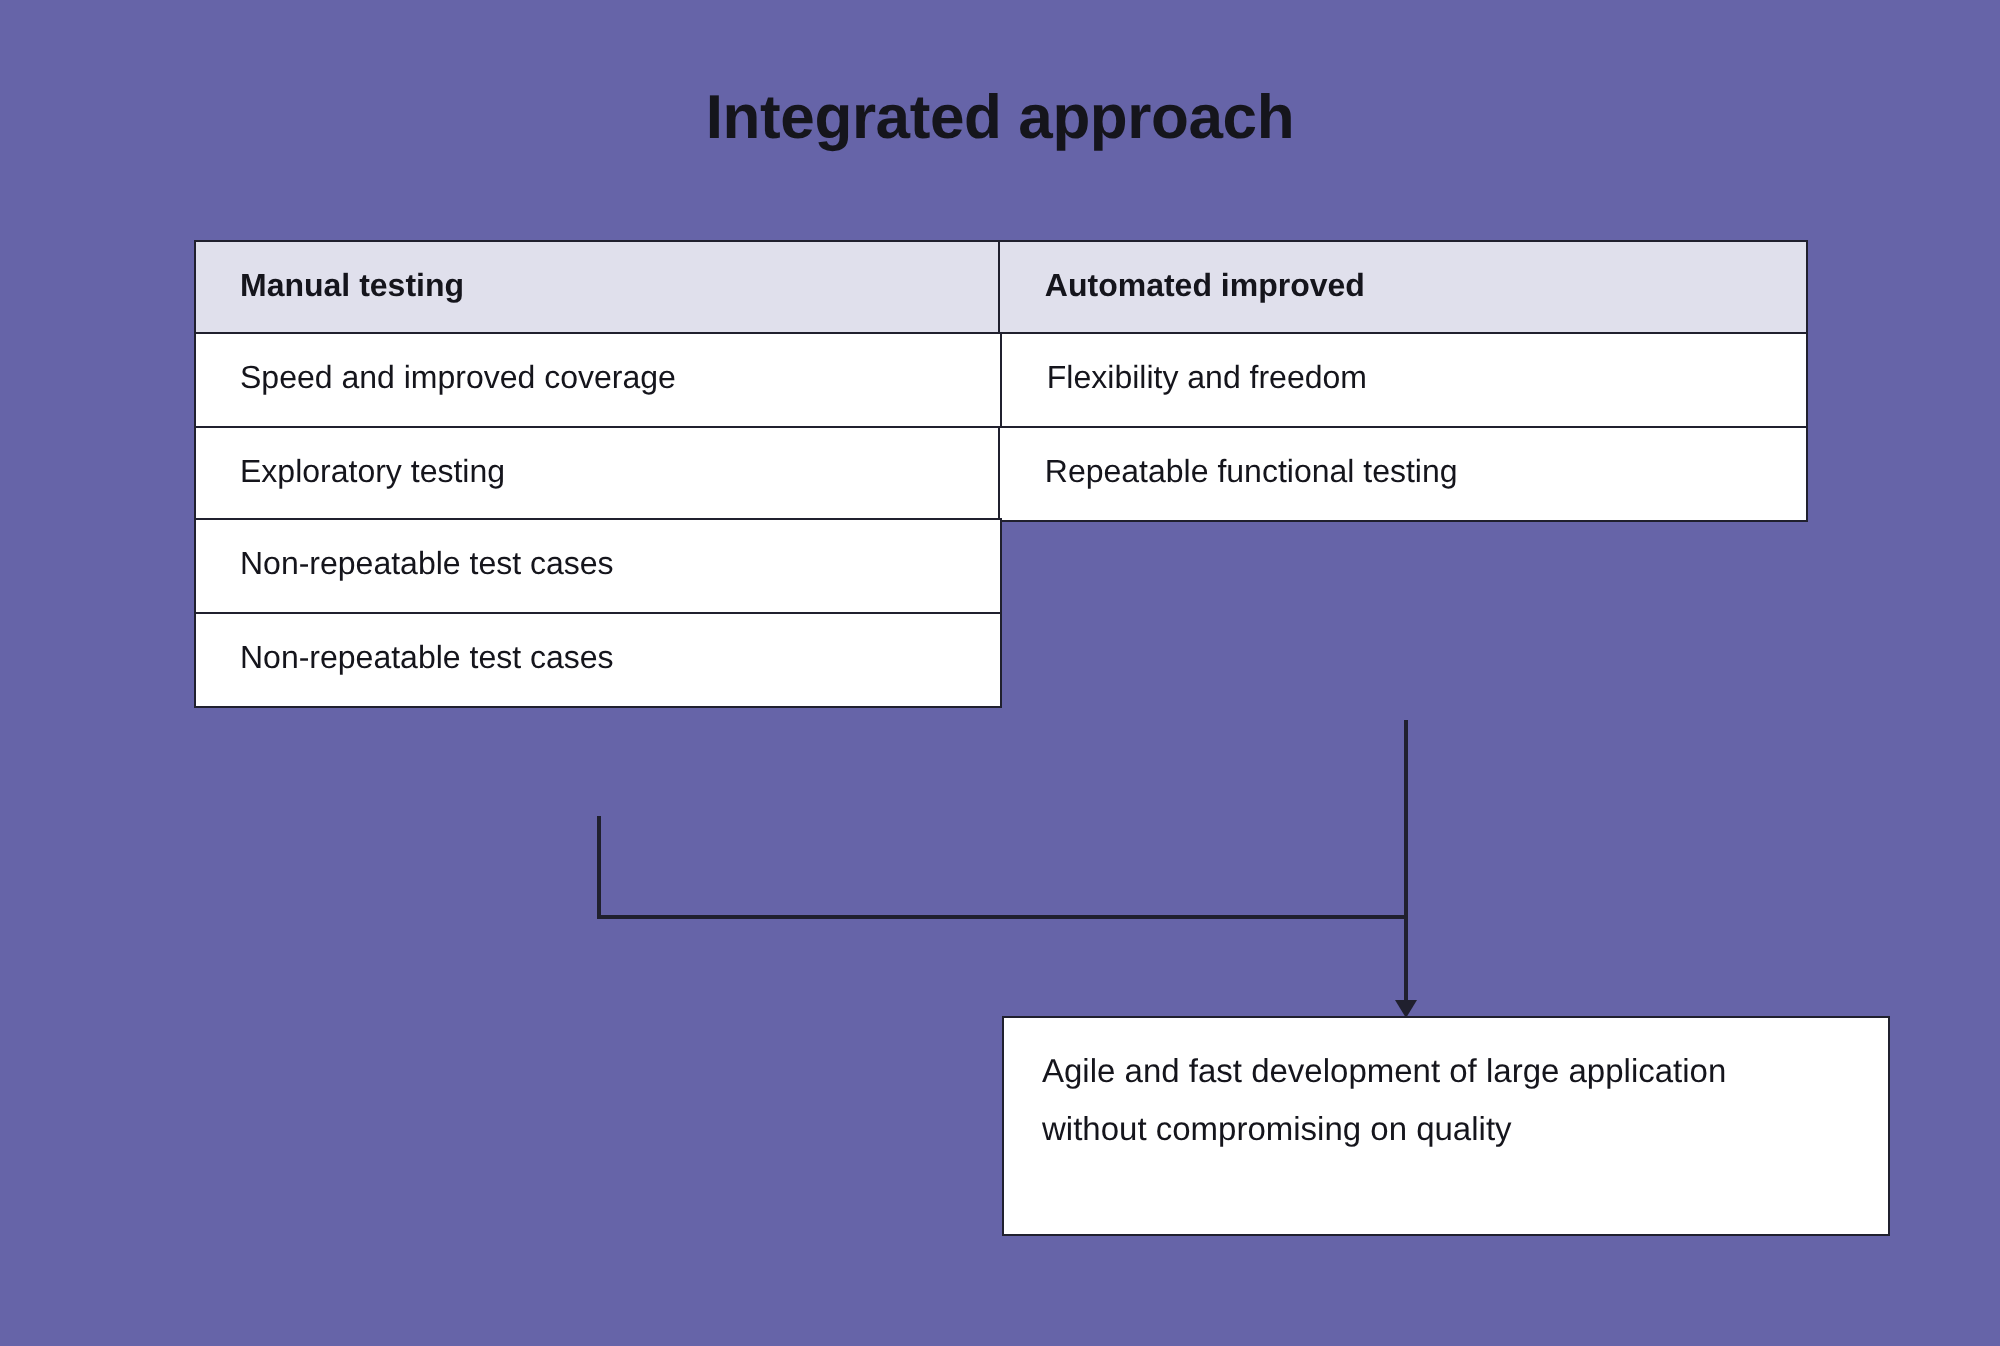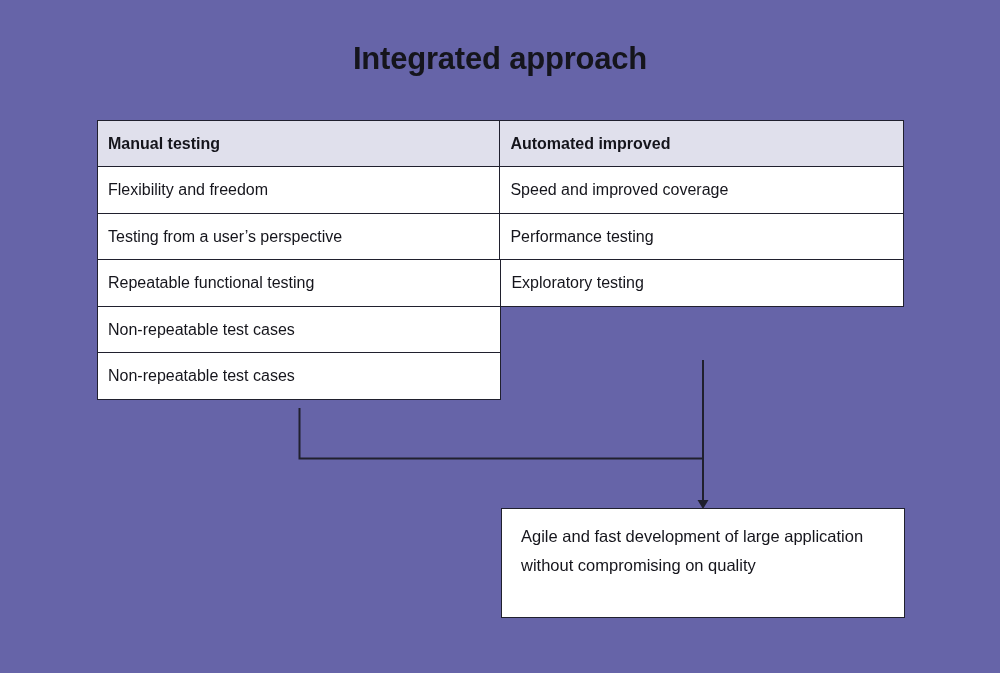--- a/index.html
+++ b/index.html
@@ -45,21 +45,21 @@
     display: flex;
     width: 807px;
   }
   .cmp-cell {
     box-sizing: border-box;
     height: 48px;
     border: 1.6px solid #20202e;
     background: #ffffff;
     display: flex;
     align-items: center;
-    padding-left: 10px;
+    padding-left: 22px;
     font-size: 16px;
     color: #15151c;
     margin-right: -1.6px;
     margin-bottom: -1.6px;
     line-height: 20px;
   }
   .cmp-cell.col-left  { width: 404px; }
   .cmp-cell.col-right { width: 405px; }
   .cmp-cell.header {
     background: #e0e0ec;
@@ -78,21 +78,21 @@
     width: 1000px;
     height: 673px;
     pointer-events: none;
   }
 
   
   #outcome-box {
     position: absolute;
     left: 501px;
     top: 508px;
-    width: 404px;
+    width: 444px;
     height: 110px;
     box-sizing: border-box;
     border: 1.8px solid #20202e;
     background: #ffffff;
     padding: 13px 38px 0 19px;
     font-size: 16.5px;
     line-height: 29px;
     color: #15151c;
   }
 </style>
@@ -104,32 +104,28 @@
   <div id="page-title">Integrated approach</div>
 
   <div class="cmp-table">
 
     <div class="cmp-row">
       <div class="cmp-cell col-left header">Manual testing</div>
       <div class="cmp-cell col-right header">Automated improved</div>
     </div>
 
     <div class="cmp-row">
+      <div class="cmp-cell col-right">Speed and improved coverage</div>
       <div class="cmp-cell col-left">Flexibility and freedom</div>
-      <div class="cmp-cell col-right">Speed and improved coverage</div>
     </div>
 
-    <div class="cmp-row">
-      <div class="cmp-cell col-left">Testing from a user’s perspective</div>
-      <div class="cmp-cell col-right">Performance testing</div>
-    </div>
 
     <div class="cmp-row">
+      <div class="cmp-cell col-left">Exploratory testing</div>
       <div class="cmp-cell col-right">Repeatable functional testing</div>
-      <div class="cmp-cell col-left">Exploratory testing</div>
     </div>
 
     <div class="cmp-row">
       <div class="cmp-cell col-left">Non-repeatable test cases</div>
     </div>
 
     <div class="cmp-row">
       <div class="cmp-cell col-left">Non-repeatable test cases</div>
       <div class="cmp-cell col-right spacer"></div>
     </div>

